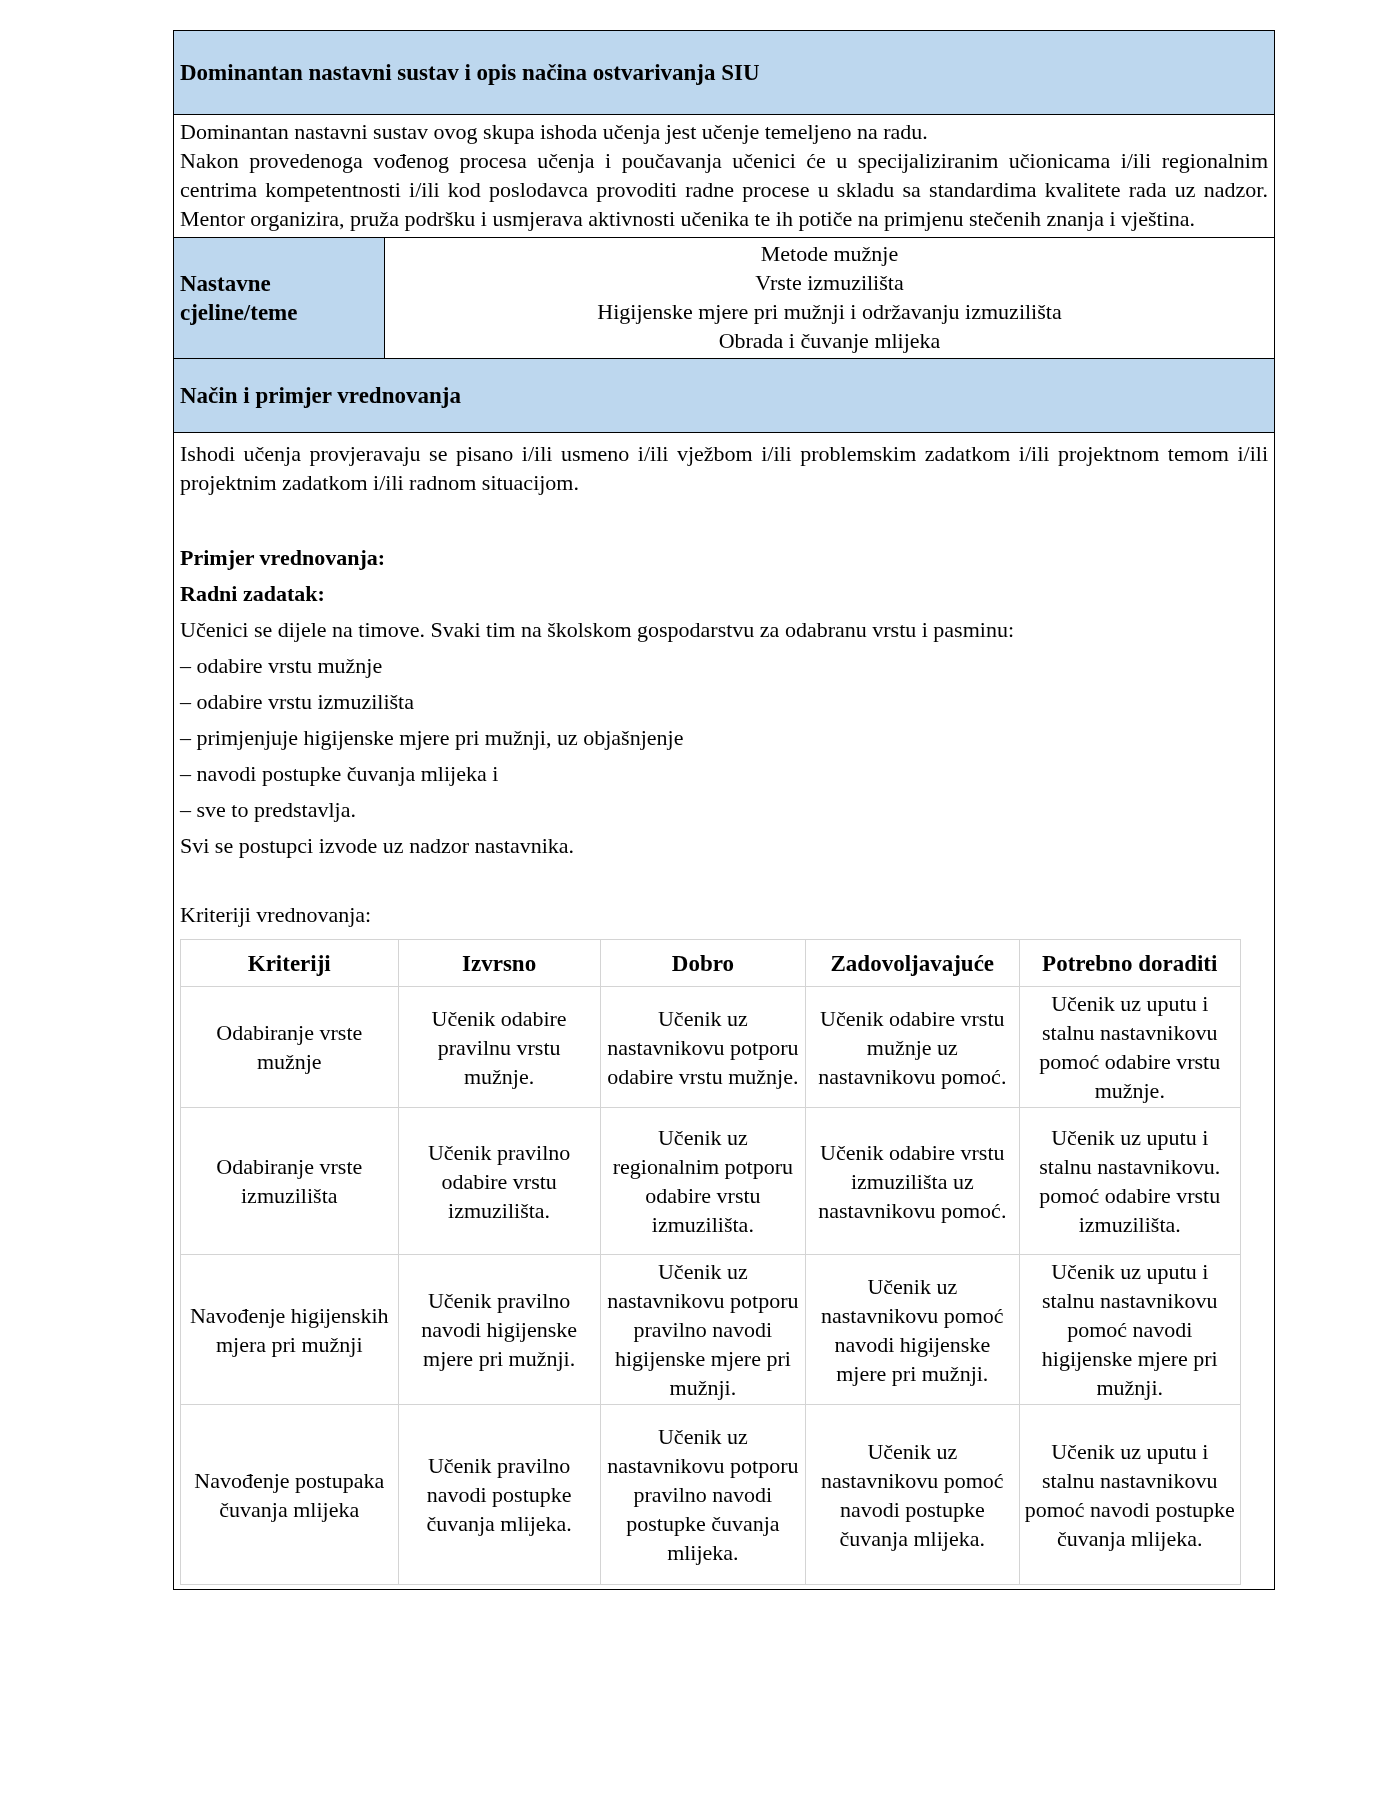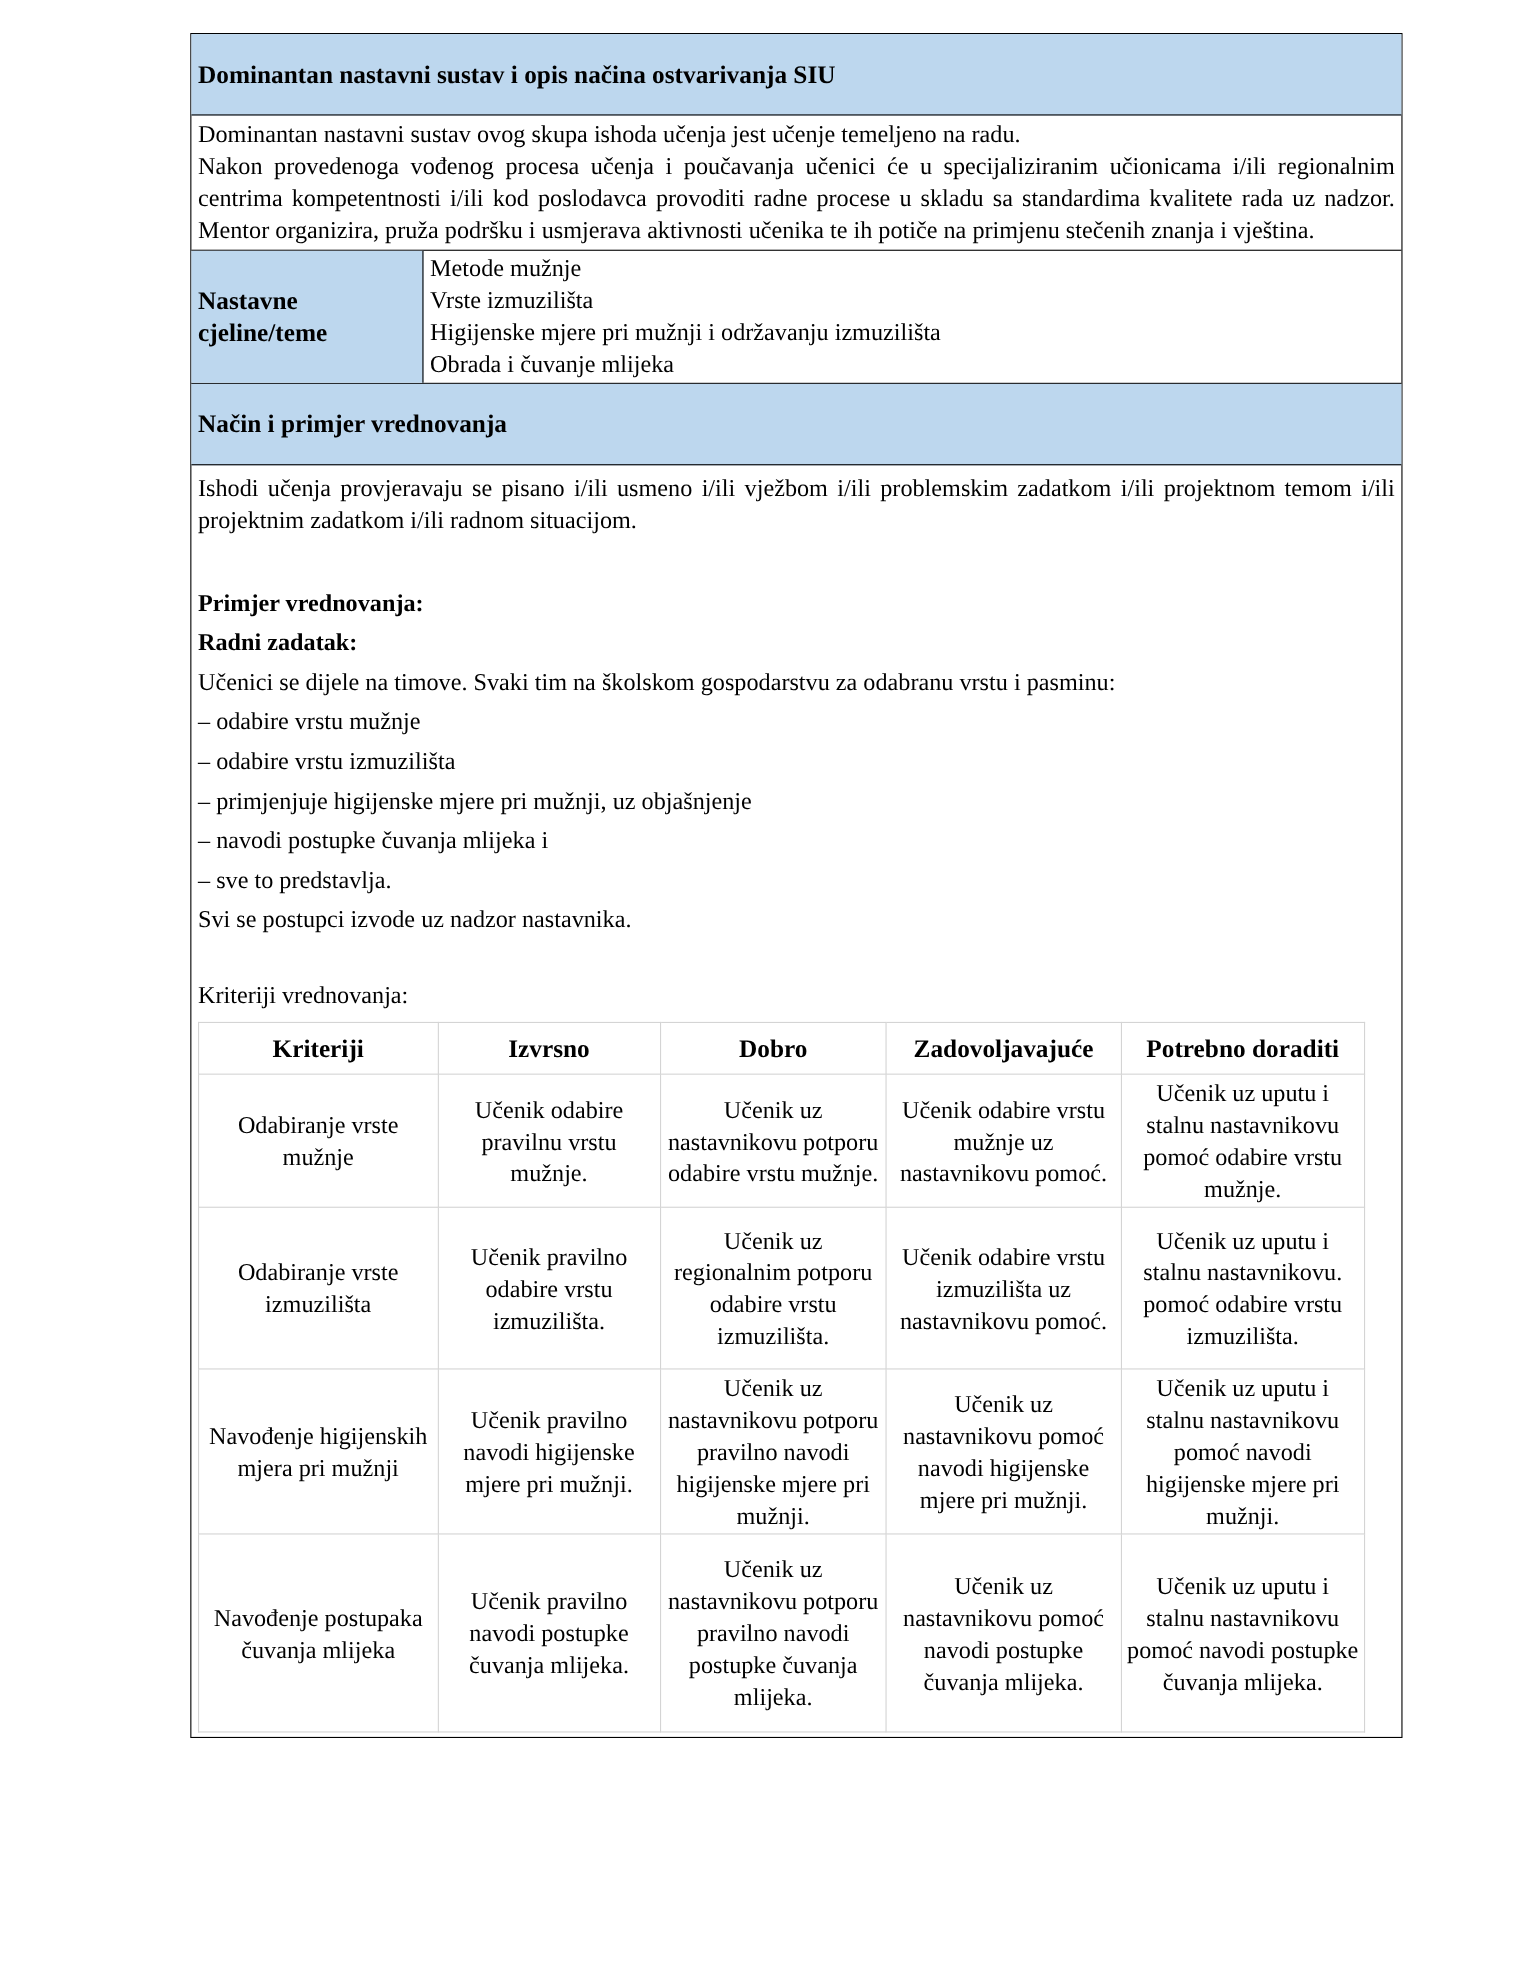--- a/index.html
+++ b/index.html
@@ -1,26 +1,26 @@
 <!DOCTYPE html>
 <html><head>
 <meta charset="utf-8">
 <style>
   html, body { margin:0; padding:0; background:#ffffff; }
   body { width:1386px; height:1797px; position:relative; font-family:"Liberation Serif", serif; color:#000; }
   .outer { position:absolute; left:173px; top:30px; width:1102px; border:1.5px solid #000; box-sizing:border-box; }
   .row { border-bottom:1.5px solid #000; box-sizing:border-box; }
   .row:last-child { border-bottom:none; }
   .hdr { background:#bdd7ee; font-weight:bold; font-size:23px; display:flex; align-items:center; padding:0 6px; box-sizing:border-box; }
-  .hdr1 { height:74px; }
+  .hdr1 { height:84px; }
   .txt { font-size:22px; line-height:29px; padding:2px 6px 4px 6px; text-align:justify; }
   .txt p { margin:0; }
   .twocol { display:flex; height:121px; }
   .twocol .lbl { width:245px; background:#bdd7ee; border-right:1.5px solid #000; font-weight:bold; font-size:23px; line-height:29px; display:flex; align-items:center; padding:0 6px; box-sizing:border-box; }
-  .twocol .list { flex:1; font-size:22px; line-height:29px; padding:1px 6px; }
+  .twocol .list { flex:1; font-size:22px; line-height:29px; padding:1px 6px;text-align:center; }
   .hdr2 { height:74px;text-align:right; }
   .eval { padding:6px 6px 4px 6px; font-size:22px; }
   .eval p { margin:0; line-height:29px; text-align:justify; }
   .gap { height:43px; }
   .bold { font-weight:bold; }
   .eval .ln { line-height:36px; }
   .gap2 { height:33px; }
   table.rub { border-collapse:collapse; width:1061px; margin-top:6px; font-size:22px; }
   table.rub th, table.rub td { border:1.5px solid #d4d4d4; text-align:center; vertical-align:middle; line-height:29px; padding:2px 4px; }
   table.rub th { font-weight:bold; font-size:23px; height:42px; }

